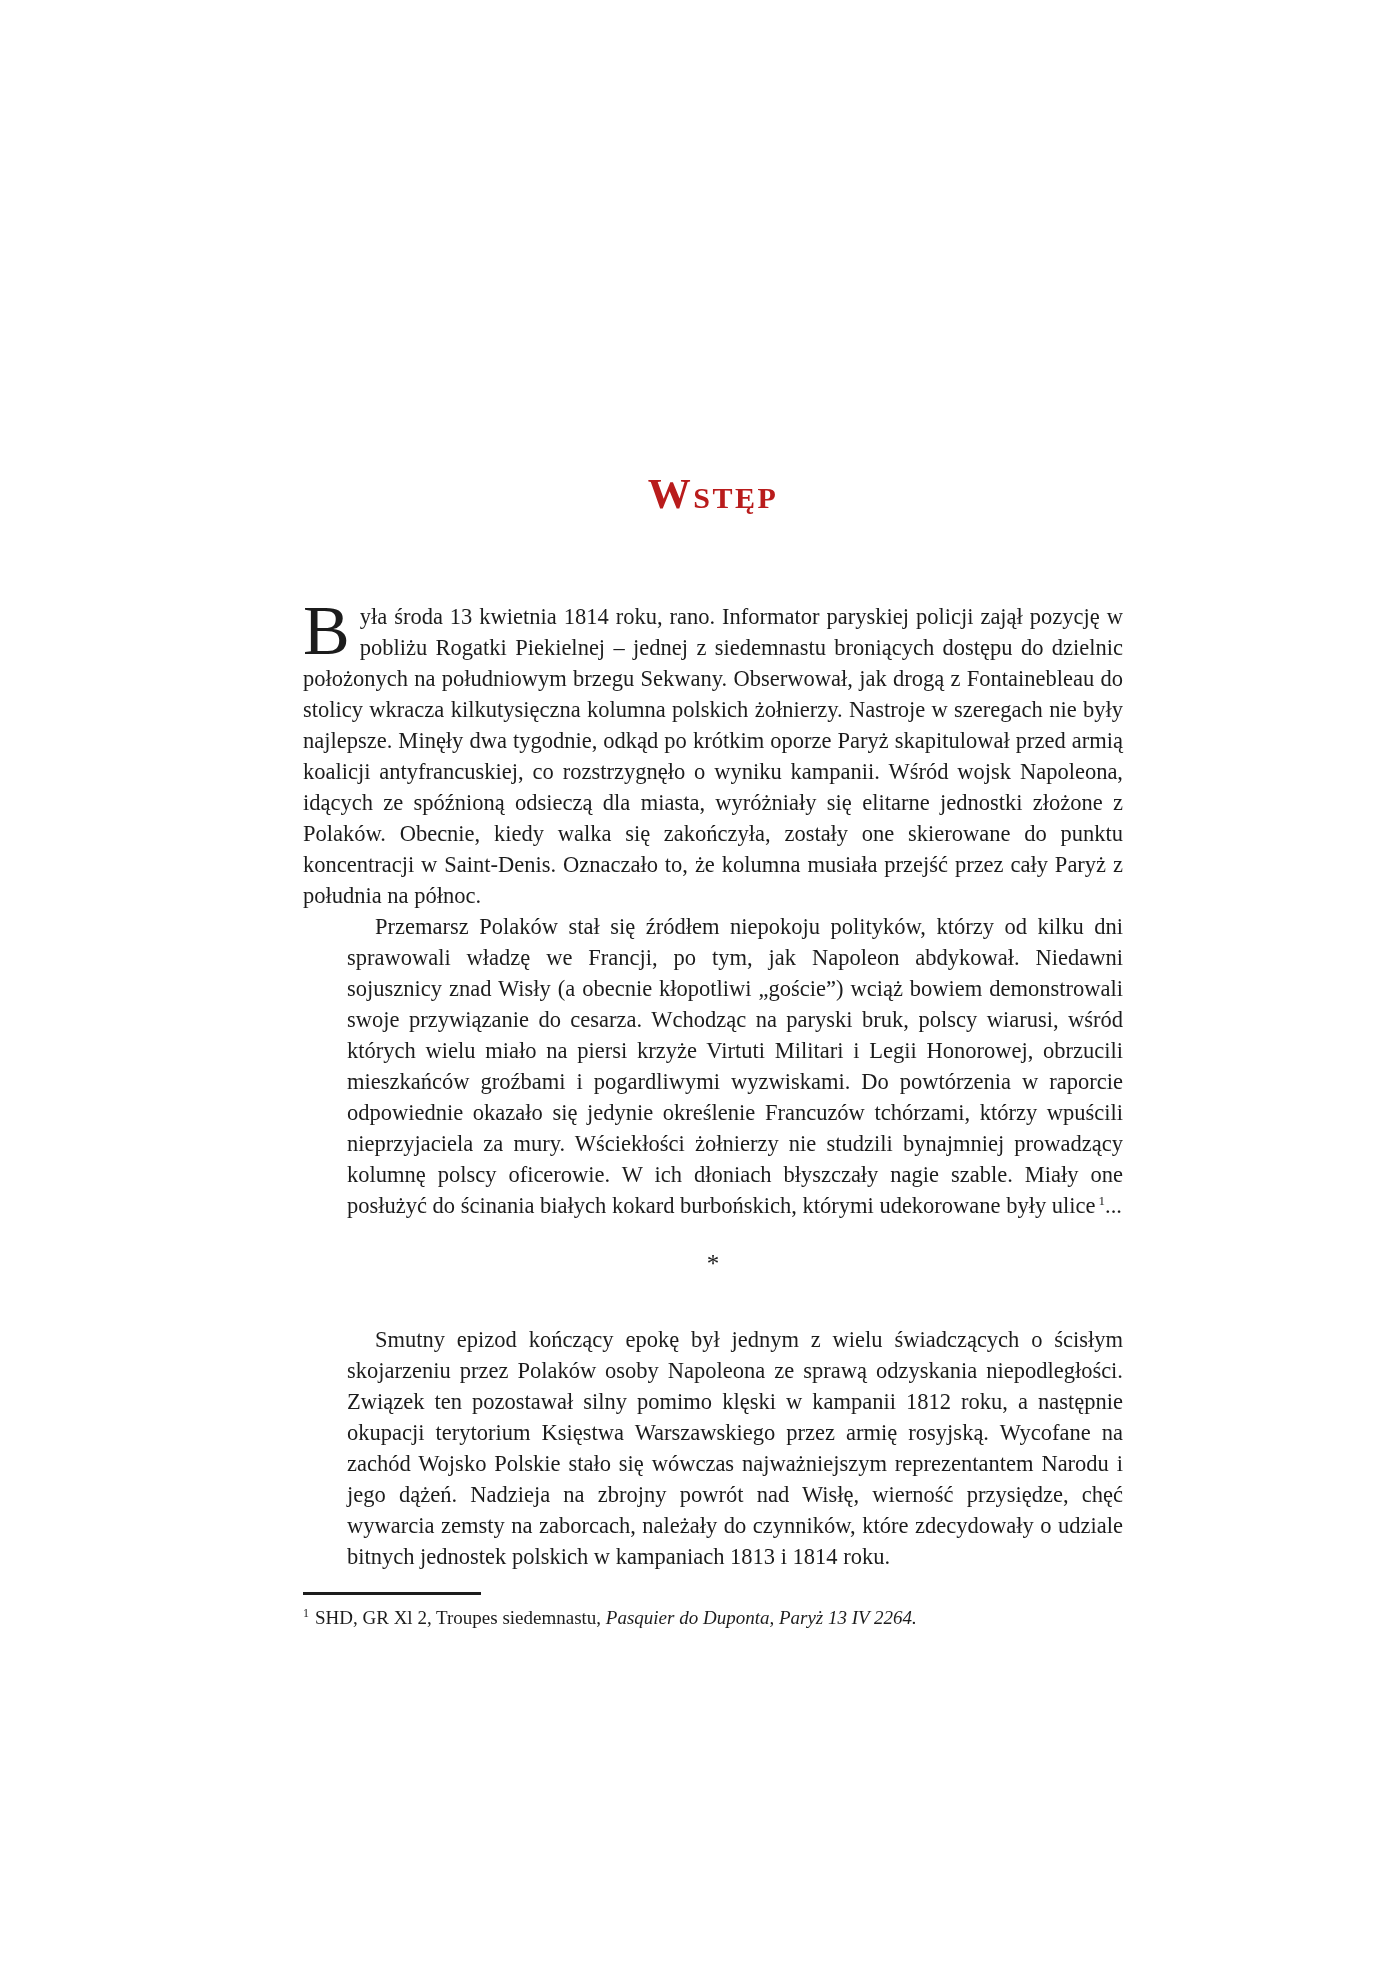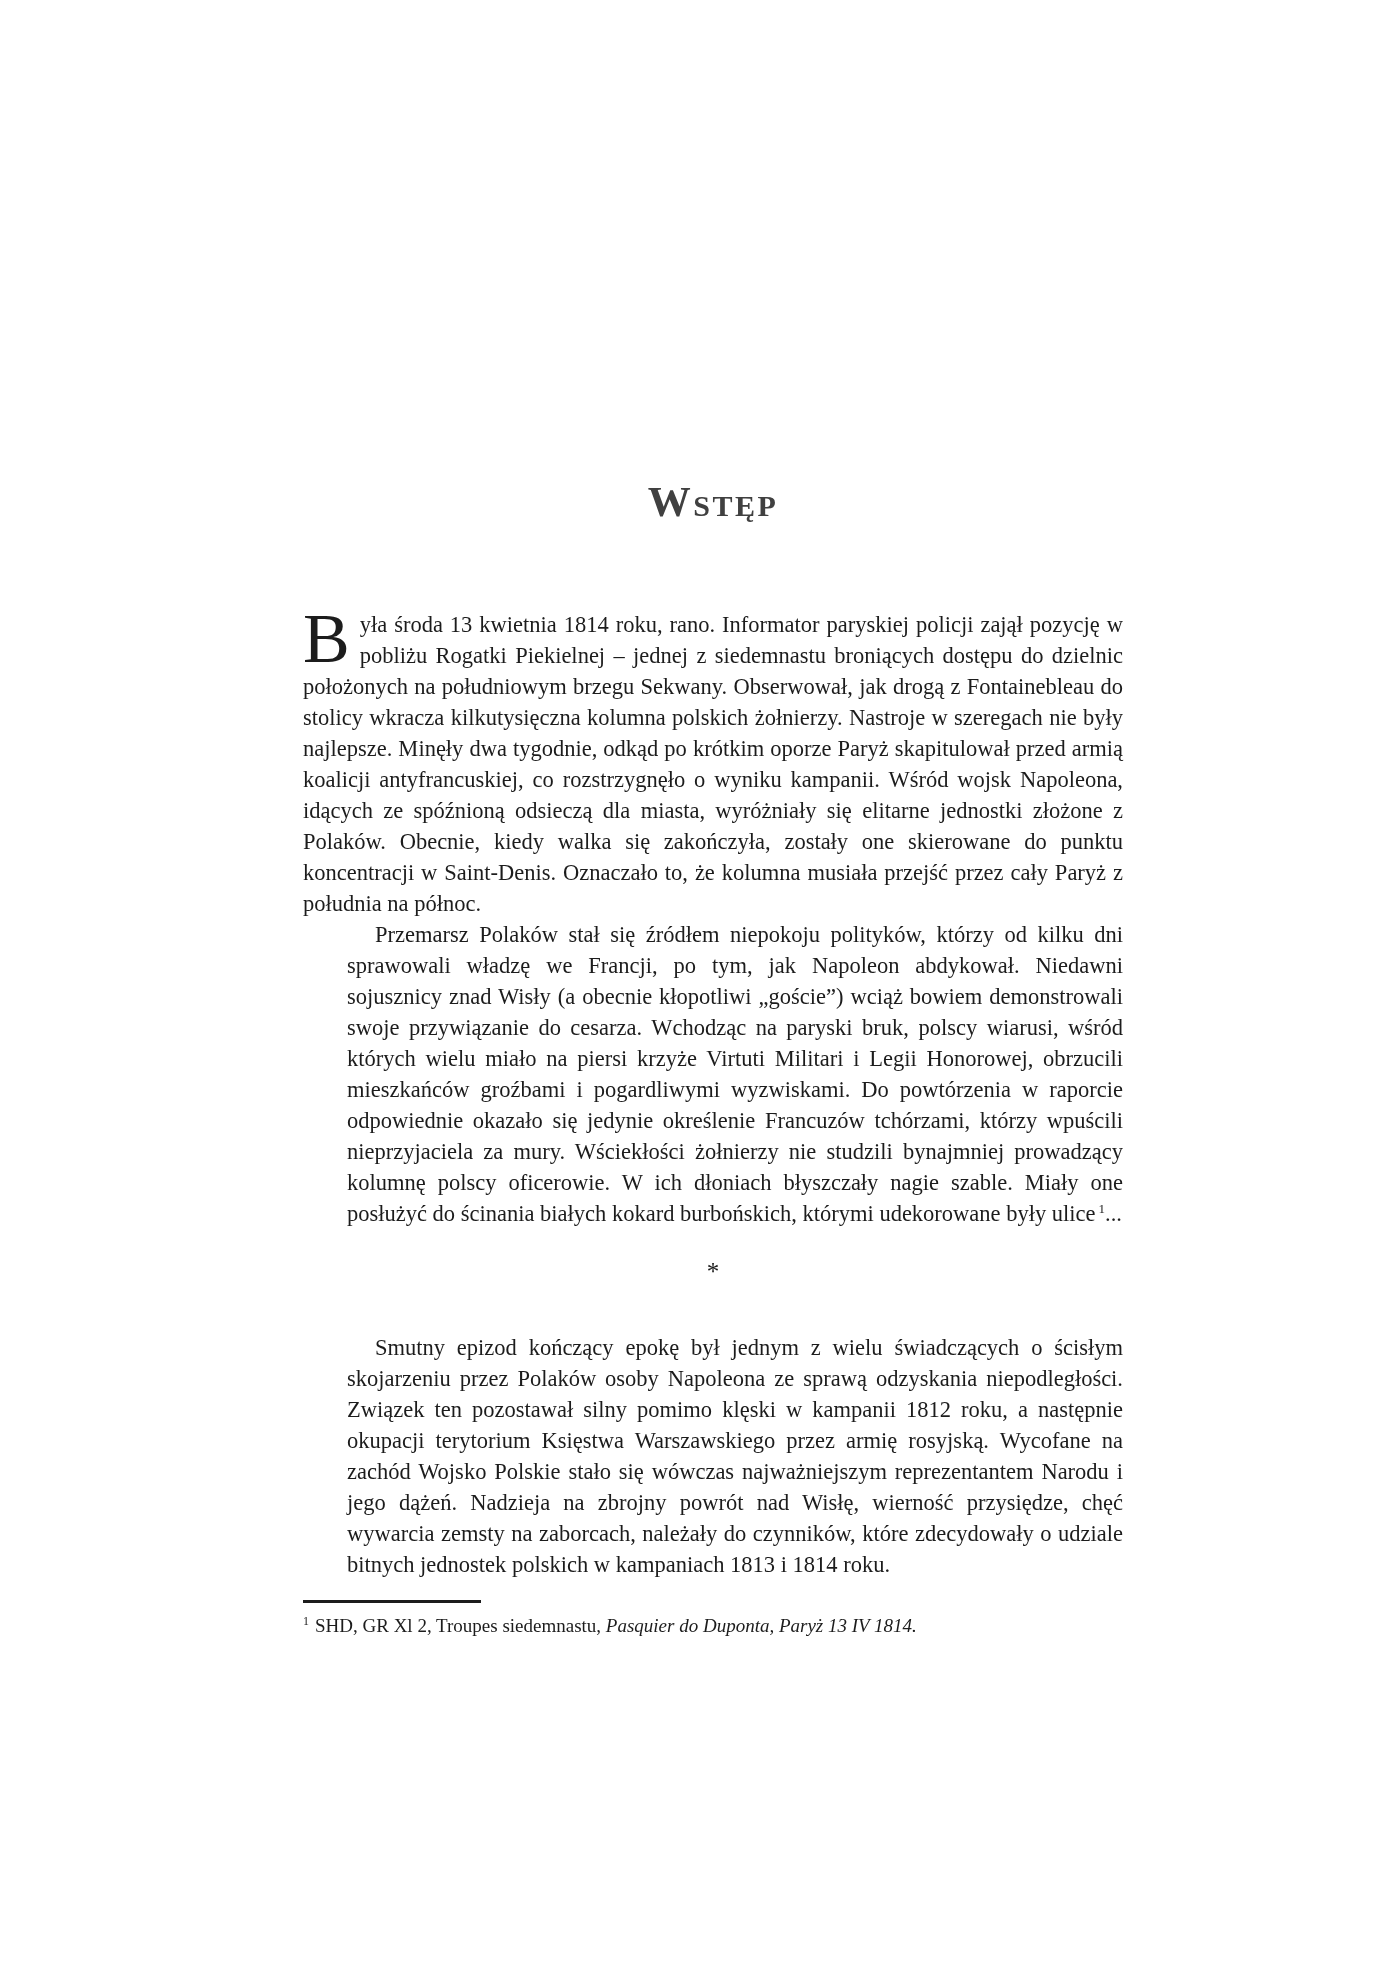--- a/index.html
+++ b/index.html
@@ -16,28 +16,28 @@
     font-family: "Liberation Serif", "DejaVu Serif", serif;
     color: #1c1c1c;
   }
   .content {
     position: absolute;
     left: 303px;
     top: 468px;
     width: 820px;
   }
   .chapter-title {
-    margin: 12px;
+    margin: 4px;
     text-align: center;
     font-variant: small-caps;
     font-weight: 700;
     font-size: 43px;
     letter-spacing: 2.5px;
     line-height: 1;
-    color: #404040;
+    color: #b91c1c;
   }
   .body-text {
     margin-top: 86px;
   }
   p.para {
     margin: 0;
     font-size: 22.5px;
     line-height: 31px;
     text-align: justify;
     color: #1c1c1c;
@@ -107,19 +107,19 @@
         <span>Przemarsz Polaków stał się źródłem niepokoju polityków, którzy od kilku dni sprawowali władzę we Francji, po tym, jak Napoleon abdykował. Niedawni sojusznicy znad Wisły (a obecnie kłopotliwi „goście”) wciąż bowiem demonstrowali swoje przywiązanie do cesarza. Wchodząc na paryski bruk, polscy wiarusi, wśród których wielu miało na piersi krzyże Virtuti Militari i Legii Honorowej, obrzucili mieszkańców groźbami i pogardliwymi wyzwiskami. Do powtórzenia w raporcie odpowiednie okazało się jedynie określenie Francuzów tchórzami, którzy wpuścili nieprzyjaciela za mury. Wściekłości żołnierzy nie studzili bynajmniej prowadzący kolumnę polscy oficerowie. W ich dłoniach błyszczały nagie szable. Miały one posłużyć do ścinania białych kokard burbońskich, którymi udekorowane były ulice</span><sup class="note-ref">1</sup><span>...</span>
       </p>
 
       <div class="separator">*</div>
 
       <p class="para indented">Smutny epizod kończący epokę był jednym z wielu świadczących o ścisłym skojarzeniu przez Polaków osoby Napoleona ze sprawą odzyskania niepodległości. Związek ten pozostawał silny pomimo klęski w kampanii 1812 roku, a następnie okupacji terytorium Księstwa Warszawskiego przez armię rosyjską. Wycofane na zachód Wojsko Polskie stało się wówczas najważniejszym reprezentantem Narodu i jego dążeń. Nadzieja na zbrojny powrót nad Wisłę, wierność przysiędze, chęć wywarcia zemsty na zaborcach, należały do czynników, które zdecydowały o udziale bitnych jednostek polskich w kampaniach 1813 i 1814 roku.</p>
 
       <div class="footnote-block">
         <div class="footnote-rule"></div>
         <p class="footnote">
-          <span class="fn-marker">1</span><span>SHD, GR Xl 2, Troupes siedemnastu, </span><span class="citation">Pasquier do Duponta, Paryż 13 IV 1814.</span>
+          <span class="fn-marker">1</span><span>SHD, GR Xl 2, Troupes siedemnastu, </span><span class="citation">Pasquier do Duponta, Paryż 13 IV 2264.</span>
         </p>
       </div>
 
     </div>
   </div>
 </div>
 
 </body></html>

